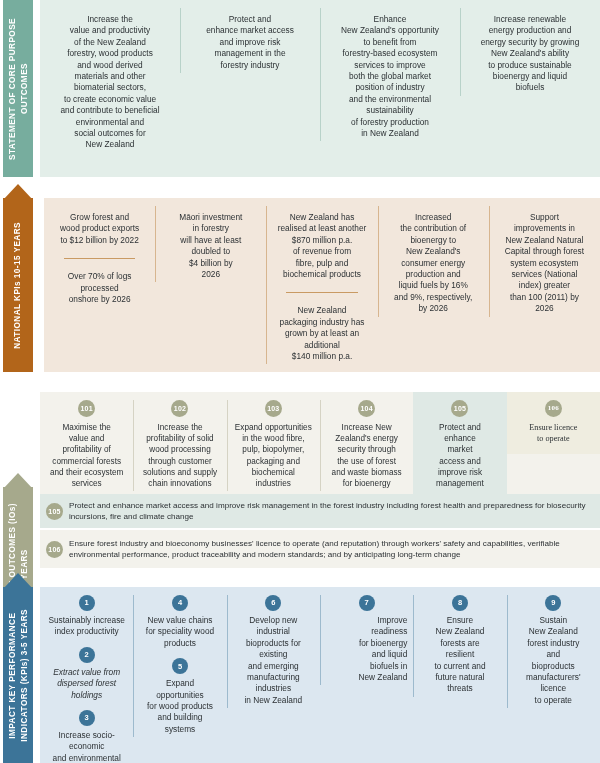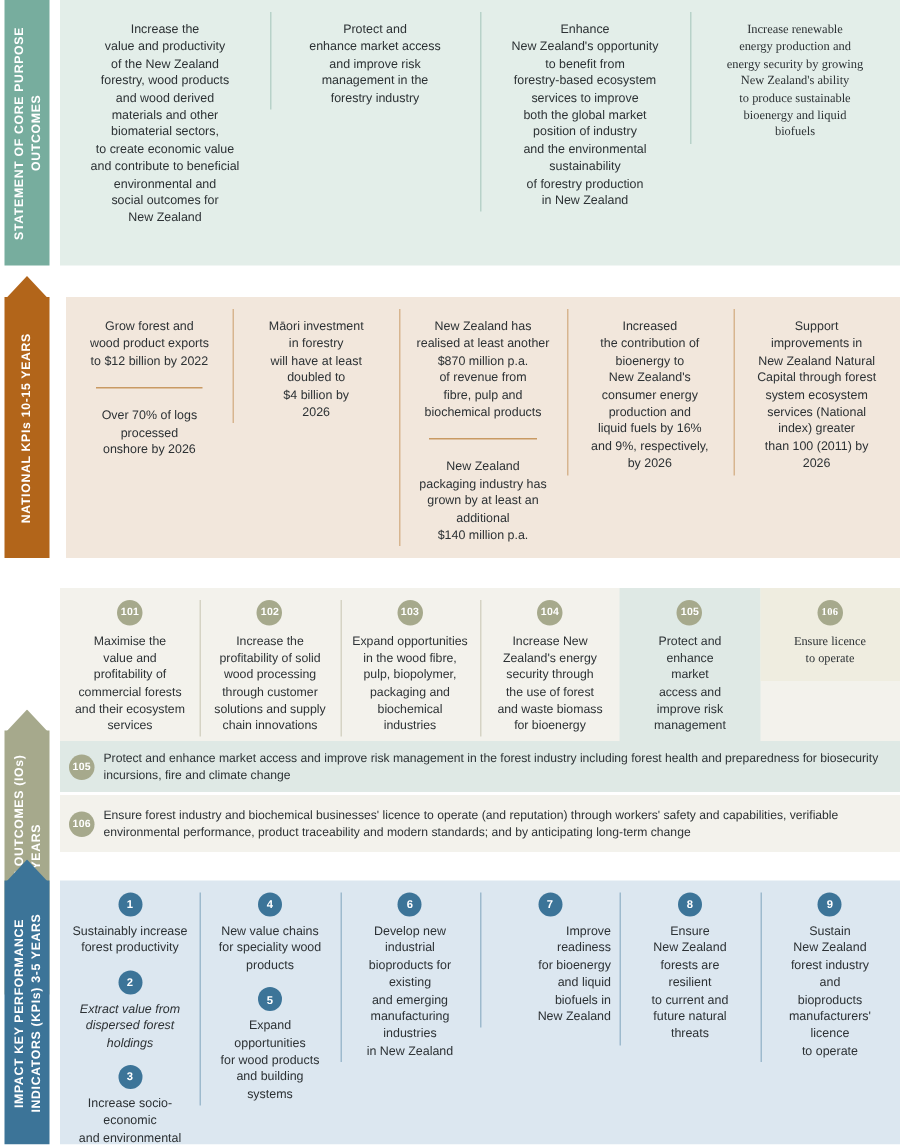--- a/index.html
+++ b/index.html
@@ -215,21 +215,21 @@
 New Zealand's opportunity
 to benefit from
 forestry-based ecosystem
 services to improve
 both the global market
 position of industry
 and the environmental
 sustainability
 of forestry production
 in New Zealand</div>
-      <div class="col" style="white-space: pre-line; font-family: Liberation Serif, serif;">Increase renewable
+      <div class="col" style="white-space: pre-line;">Increase renewable
 energy production and
 energy security by growing
 New Zealand's ability
 to produce sustainable
 bioenergy and liquid
 biofuels</div>
     </div>
   </div>
 
   <div class="band" id="band-kpi">
@@ -363,42 +363,42 @@
         </div>
       </div>
 
       <div class="io-row row-105">
         <span class="badge">105</span>
         <span class="io-text">Protect and enhance market access and improve risk management in the forest industry including forest health and preparedness for biosecurity incursions, fire and climate change</span>
       </div>
       <div class="io-gap"></div>
       <div class="io-row row-106">
         <span class="badge">106</span>
-        <span class="io-text">Ensure forest industry and biochemical businesses' licence to operate (and reputation) through workers' safety and capabilities, verifiable environmental performance, product traceability and modern standards; and by anticipating long-term change</span>
+        <span class="io-text">Ensure forest industry and bioeconomy businesses' licence to operate (and reputation) through workers' safety and capabilities, verifiable environmental performance, product traceability and modern standards; and by anticipating long-term change</span>
       </div>
     </div>
   </div>
 
   <div class="band" id="band-impact">
     <div class="label-wrap">
       <svg class="arrow-head" viewBox="0 0 30 16" preserveAspectRatio="none">
         <polygon points="15,0 30,16 0,16" fill="#3c7498"></polygon>
       </svg>
       <div class="label-bar">
         <span class="vtext" style="white-space: pre-line;">IMPACT KEY PERFORMANCE
 INDICATORS (KPIs) 3-5 YEARS</span>
       </div>
     </div>
 
     <div class="panel">
       <div class="col">
         <div class="kpi-item">
           <span class="badge-blue">1</span>
           <div class="txt" style="white-space: pre-line;">Sustainably increase
-forest productivity</div>
+index productivity</div>
         </div>
         <div class="kpi-item">
           <span class="badge-blue">2</span>
           <div class="txt" style="white-space: pre-line; font-style: italic;">Extract value from
 dispersed forest holdings</div>
         </div>
         <div class="kpi-item">
           <span class="badge-blue">3</span>
           <div class="txt" style="white-space: pre-line;">Increase socio-economic
 and environmental

